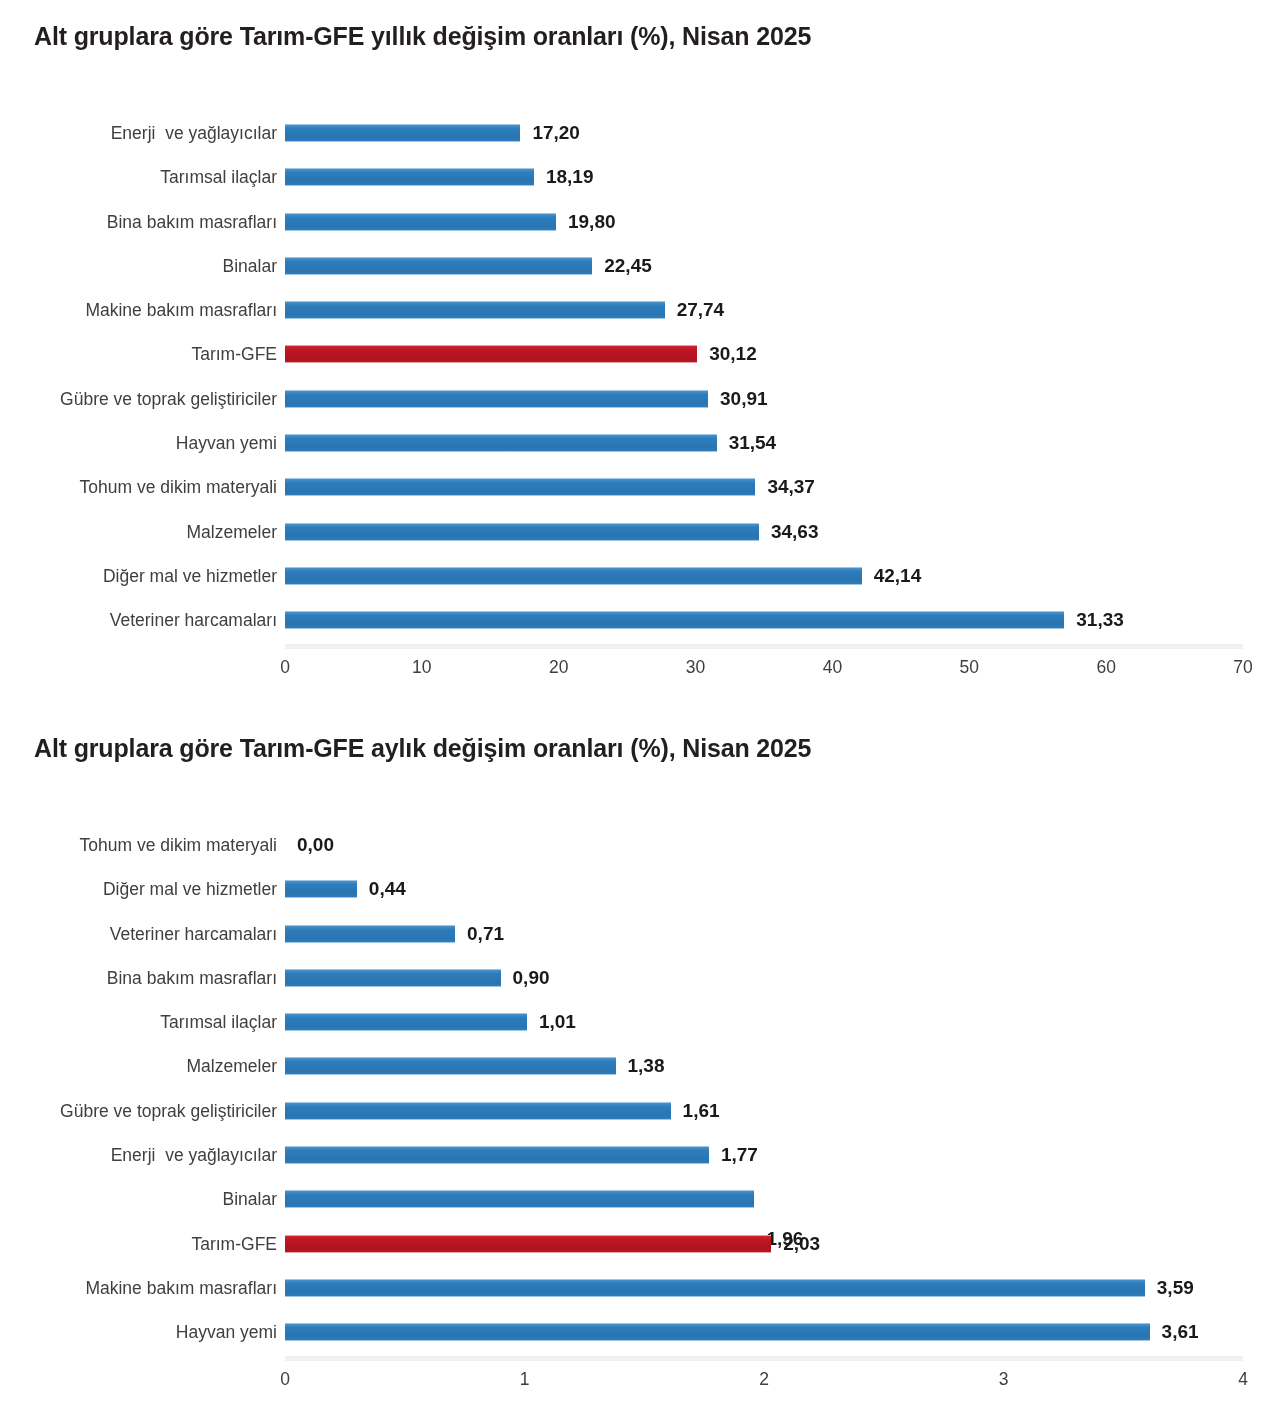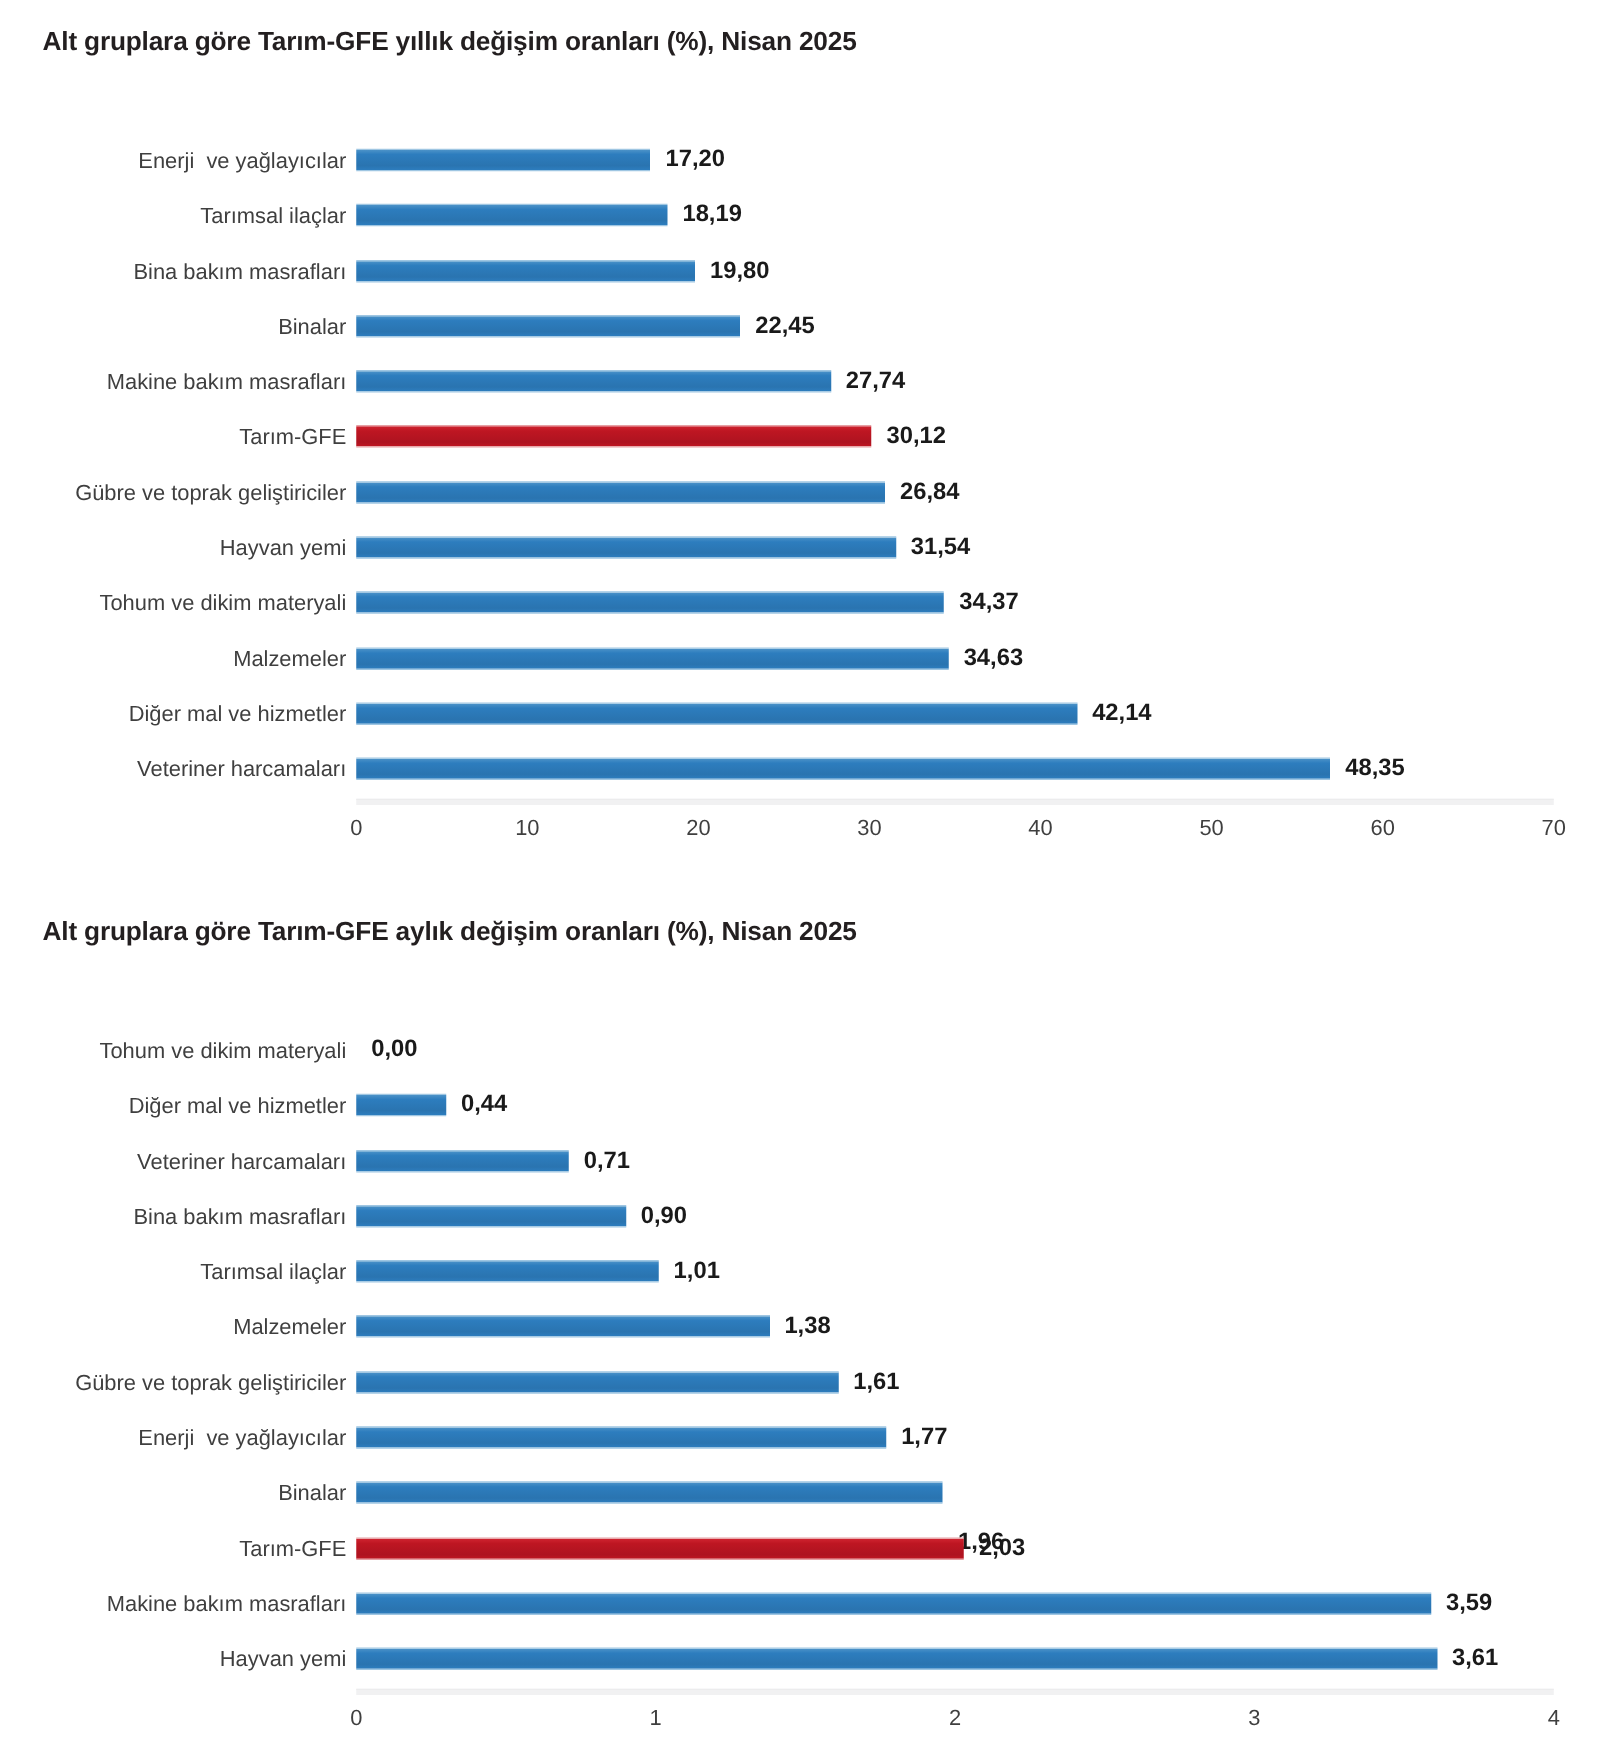--- a/index.html
+++ b/index.html
@@ -18,21 +18,21 @@
   }
   .chart-block {
     position: absolute;
     left: 0;
     width: 1280px;
   }
   #block-1 { top: 0; }
   #block-2 { top: 712px; }
 
   .chart-title {
-    font-size: 21px;
+    font-size: 25px;
     font-weight: bold;
     color: #231f20;
     letter-spacing: -0.15px;
     margin: 0;
     padding: 22px 0 0 34px;
   }
 
   .plot {
     position: relative;
     margin-left: 0;
@@ -161,21 +161,21 @@
           <div class="cat-label">Tarım-GFE</div>
           <div class="bar-wrap">
             <div class="bar red" style="width: 412.214px;"></div>
             <div class="bar-value" style="left: 424.214px;">30,12</div>
           </div>
         </div>
         <div class="row">
           <div class="cat-label">Gübre ve toprak geliştiriciler</div>
           <div class="bar-wrap">
             <div class="bar blue" style="width: 423.025px;"></div>
-            <div class="bar-value" style="left: 435.025px;">26,84</div>
+            <div class="bar-value" style="left: 435.025px;">30,91</div>
           </div>
         </div>
         <div class="row">
           <div class="cat-label">Hayvan yemi</div>
           <div class="bar-wrap">
             <div class="bar blue" style="width: 431.647px;"></div>
             <div class="bar-value" style="left: 443.647px;">31,54</div>
           </div>
         </div>
         <div class="row">
@@ -196,21 +196,21 @@
           <div class="cat-label">Diğer mal ve hizmetler</div>
           <div class="bar-wrap">
             <div class="bar blue" style="width: 576.716px;"></div>
             <div class="bar-value" style="left: 588.716px;">42,14</div>
           </div>
         </div>
         <div class="row">
           <div class="cat-label">Veteriner harcamaları</div>
           <div class="bar-wrap">
             <div class="bar blue" style="width: 779.265px;"></div>
-            <div class="bar-value" style="left: 791.265px;">48,35</div>
+            <div class="bar-value" style="left: 791.265px;">31,33</div>
           </div>
         </div>
       </div>
     <div class="axis" id="axis-0" style="top: 592.6px;">
       <div class="axis-line"></div>
     <div class="tick-label" style="left: 0px;">0</div>
         <div class="tick-label" style="left: 136.857px;">10</div>
         <div class="tick-label" style="left: 273.714px;">20</div>
         <div class="tick-label" style="left: 410.571px;">30</div>
         <div class="tick-label" style="left: 547.429px;">40</div>

